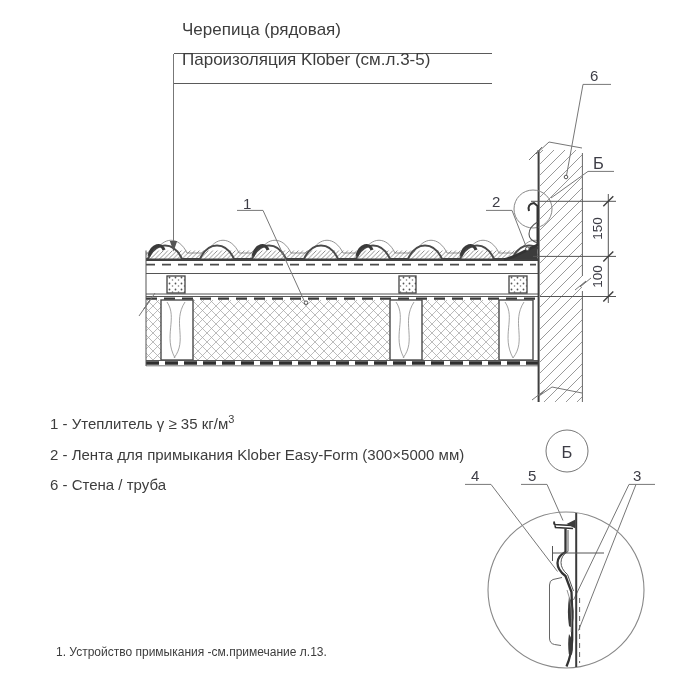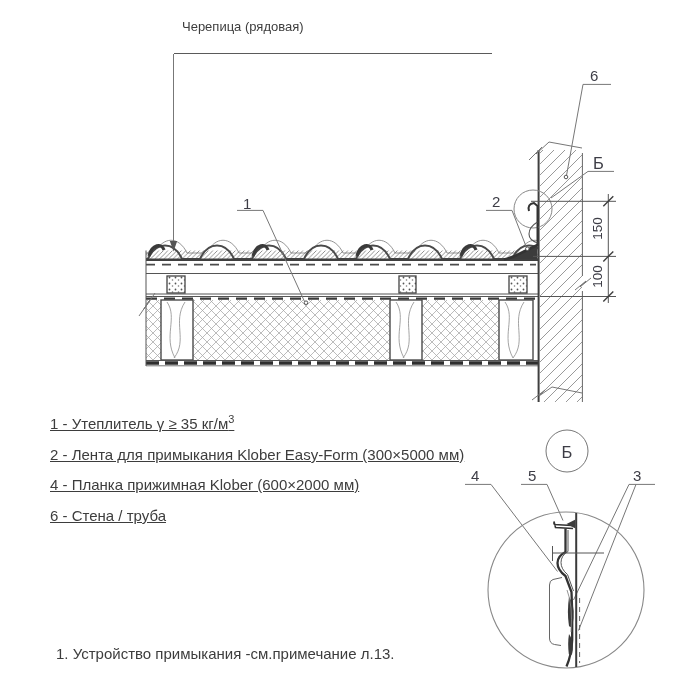--- a/index.html
+++ b/index.html
@@ -5,28 +5,28 @@
   html,body{margin:0;padding:0;background:#ffffff;}
   .canvas{
     position:relative;width:700px;height:700px;background:#ffffff;overflow:hidden;
     font-family:"Liberation Sans","DejaVu Sans",sans-serif;color:#3d3d3d;
   }
   .canvas svg{position:absolute;left:0;top:0;}
   
   .layer-list{position:absolute;left:174px;top:23px;width:318px;}
   .llrow{
     height:30.7px;border-bottom:1px solid #5a5a5a;display:flex;align-items:flex-end;
-    padding:0 0 19px 8px;box-sizing:border-box;font-size:13px;white-space:pre;
+    padding:0 0 13px 8px;box-sizing:border-box;font-size:17px;white-space:pre;
   }
   
   .legend{position:absolute;left:50px;top:409px;}
-  .legend-item{font-size:15px;line-height:30.6px;height:30.6px;white-space:pre;text-decoration:underline;}
+  .legend-item{font-size:15px;line-height:30.6px;height:30.6px;white-space:pre;}
   .legend-item sup{font-size:11px;line-height:0;vertical-align:super;}
   
-  .note{position:absolute;left:56px;top:645px;font-size:15px;white-space:pre;}
+  .note{position:absolute;left:56px;top:645px;font-size:12px;white-space:pre;}
   
   text{font-family:"Liberation Sans","DejaVu Sans",sans-serif;fill:#3d3d46;}
   .callout{font-size:15px;}
   .marker{font-size:16.5px;}
   .dim{font-size:13.5px;}
 </style>
 </head>
 <body>
 
 <div class="canvas">
@@ -183,24 +183,24 @@
   </g>
 
   <text class="marker" x="567" y="457.5" text-anchor="middle">Б</text>
   <text class="callout" x="471" y="480.5">4</text>
   <text class="callout" x="528" y="480.5">5</text>
   <text class="callout" x="633" y="480.5">3</text>
 </svg>
 
 <div class="layer-list">
   <div class="llrow"><span>Черепица (рядовая)</span></div>
+  <div class="llrow"><span>Пароизоляция Klober (см.л.3-5)</span></div>
 </div>
 
 <div class="legend">
   <div class="legend-item"><span>1 - Утеплитель γ ≥ 35 кг/м</span><sup>3</sup></div>
   <div class="legend-item"><span>2 - Лента для примыкания Klober Easy-Form (300×5000 мм)</span></div>
-  <div class="legend-item"><span>4 - Планка прижимная Klober (600×2000 мм)</span></div>
   <div class="legend-item"><span>6 - Стена / труба</span></div>
 </div>
 
 <div class="note">1. Устройство примыкания -см.примечание л.13.</div>
 
 </div>
 
 </body></html>

